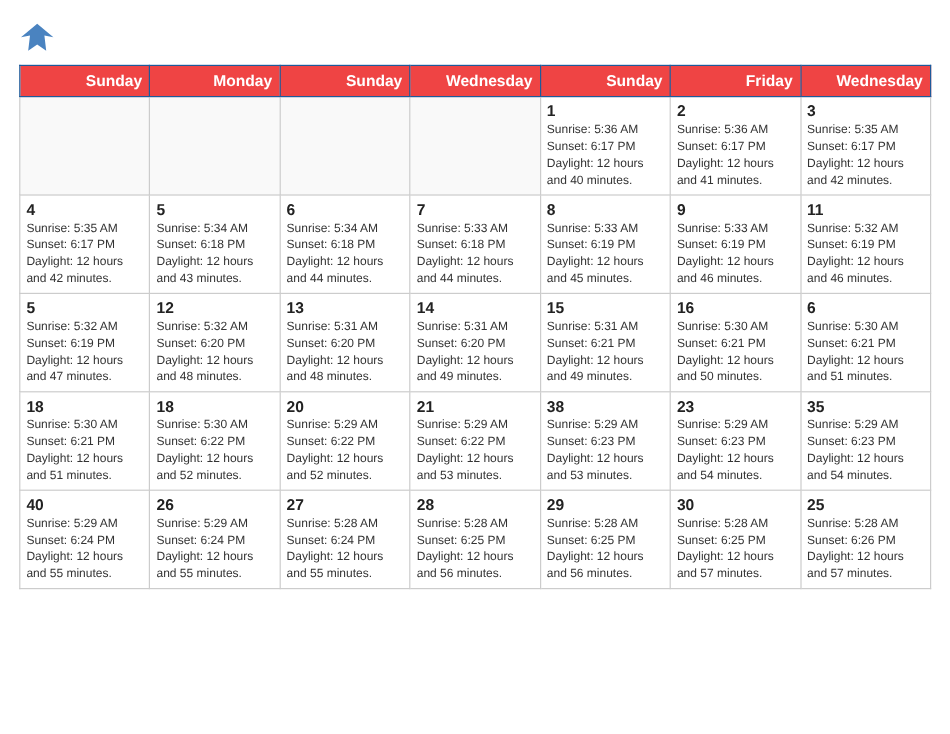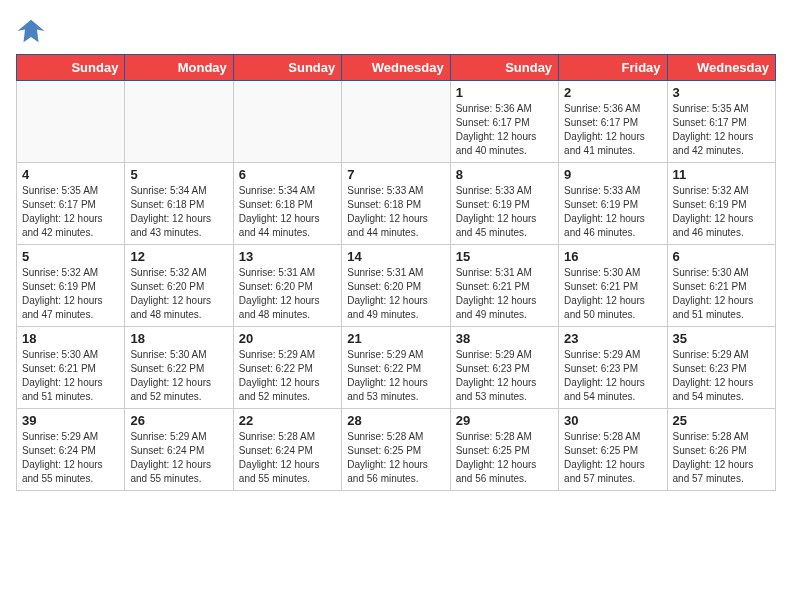--- a/index.html
+++ b/index.html
@@ -292,35 +292,35 @@
         <td>
           <span class="day-num">35</span>
           <div class="day-info" style="white-space: pre-line;">Sunrise: 5:29 AM
 Sunset: 6:23 PM
 Daylight: 12 hours
 and 54 minutes.</div>
         </td>
       </tr>
       <tr>
         <td>
-          <span class="day-num">39</span>
+          <span class="day-num">40</span>
           <div class="day-info" style="white-space: pre-line;">Sunrise: 5:29 AM
 Sunset: 6:24 PM
 Daylight: 12 hours
 and 55 minutes.</div>
         </td>
         <td>
           <span class="day-num">26</span>
           <div class="day-info" style="white-space: pre-line;">Sunrise: 5:29 AM
 Sunset: 6:24 PM
 Daylight: 12 hours
 and 55 minutes.</div>
         </td>
         <td>
-          <span class="day-num">22</span>
+          <span class="day-num">27</span>
           <div class="day-info" style="white-space: pre-line;">Sunrise: 5:28 AM
 Sunset: 6:24 PM
 Daylight: 12 hours
 and 55 minutes.</div>
         </td>
         <td>
           <span class="day-num">28</span>
           <div class="day-info" style="white-space: pre-line;">Sunrise: 5:28 AM
 Sunset: 6:25 PM
 Daylight: 12 hours

